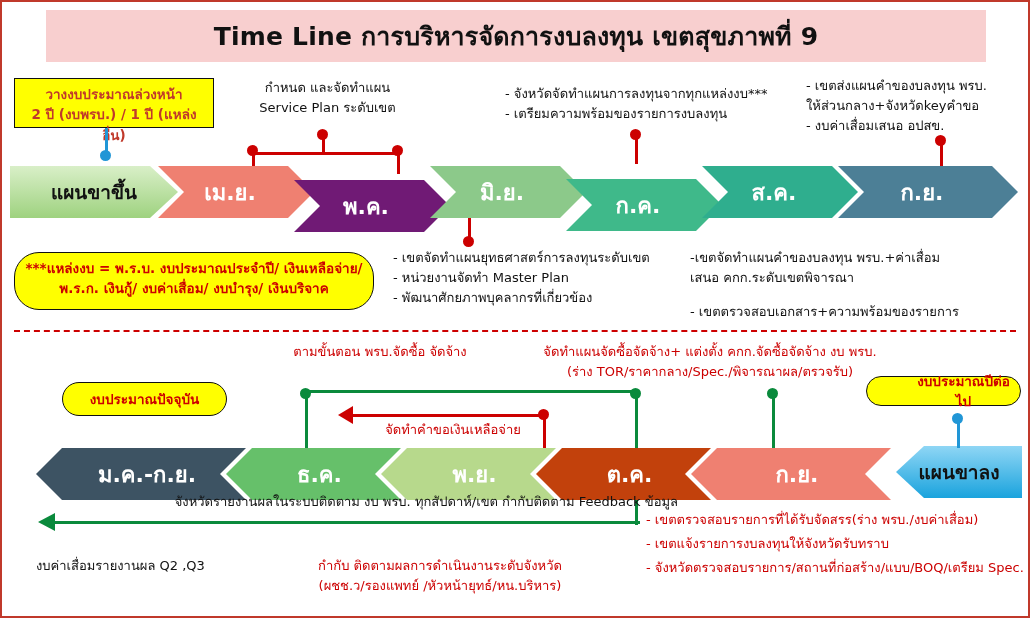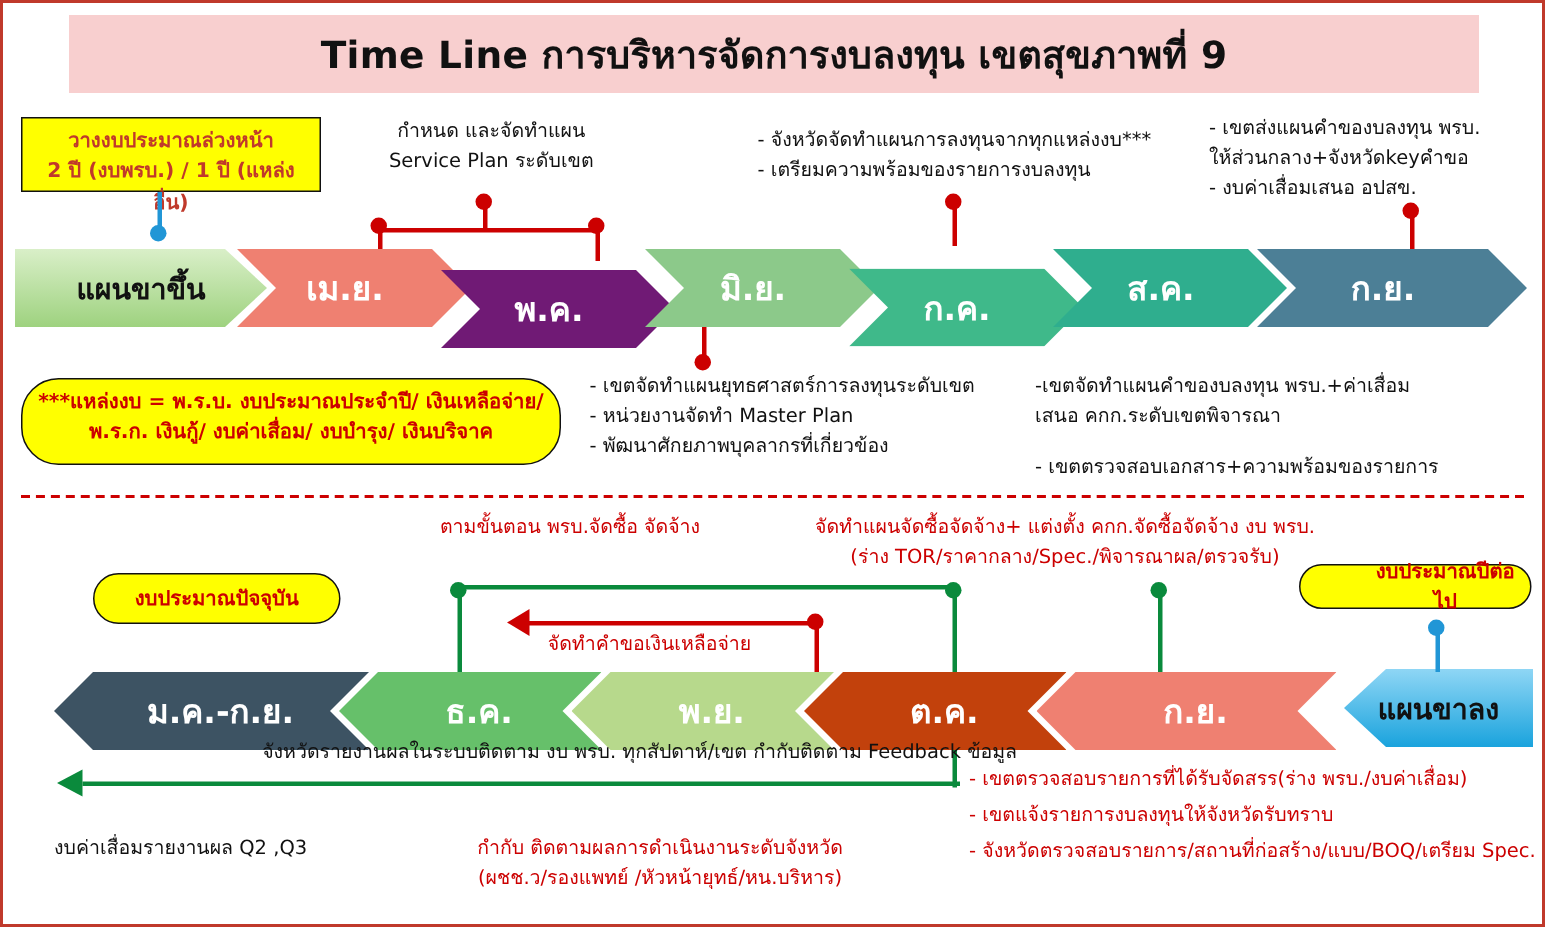--- a/index.html
+++ b/index.html
@@ -203,21 +203,21 @@
 
 <div class="abs vline" style="left:772px;top:390px;height:66px;background:#0a8a3c;"></div>
 <div class="abs dot" style="left:767px;top:388px;background:#0a8a3c;"></div>
 
 <div class="abs hline" style="left:305px;top:390px;width:332px;background:#0a8a3c;"></div>
 
 <div class="abs hline" style="left:352px;top:414px;width:192px;background:#cc0000;"></div>
 <div class="tri-left" style="left:338px;top:406px;border-right:15px solid #cc0000;"></div>
 <div class="abs vline" style="left:543px;top:414px;height:34px;background:#cc0000;"></div>
 <div class="abs dot" style="left:538px;top:409px;background:#cc0000;"></div>
-<div class="abs txt red c" style="left:333px;top:420px;width:200px;">จัดทำคำขอเงินเหลือจ่าย</div>
+<div class="abs txt red c" style="left:353px;top:420px;width:200px;">จัดทำคำขอเงินเหลือจ่าย</div>
 
 <div class="abs chev left" style="left:36px;top:448px;width:210px;background:#3d5363;">
   <span>ม.ค.-ก.ย.</span>
 </div>
 <div class="abs chev left" style="left:226px;top:448px;width:175px;background:#66c06a;">
   <span>ธ.ค.</span>
 </div>
 <div class="abs chev left" style="left:381px;top:448px;width:175px;background:#b7d98c;">
   <span>พ.ย.</span>
 </div>

